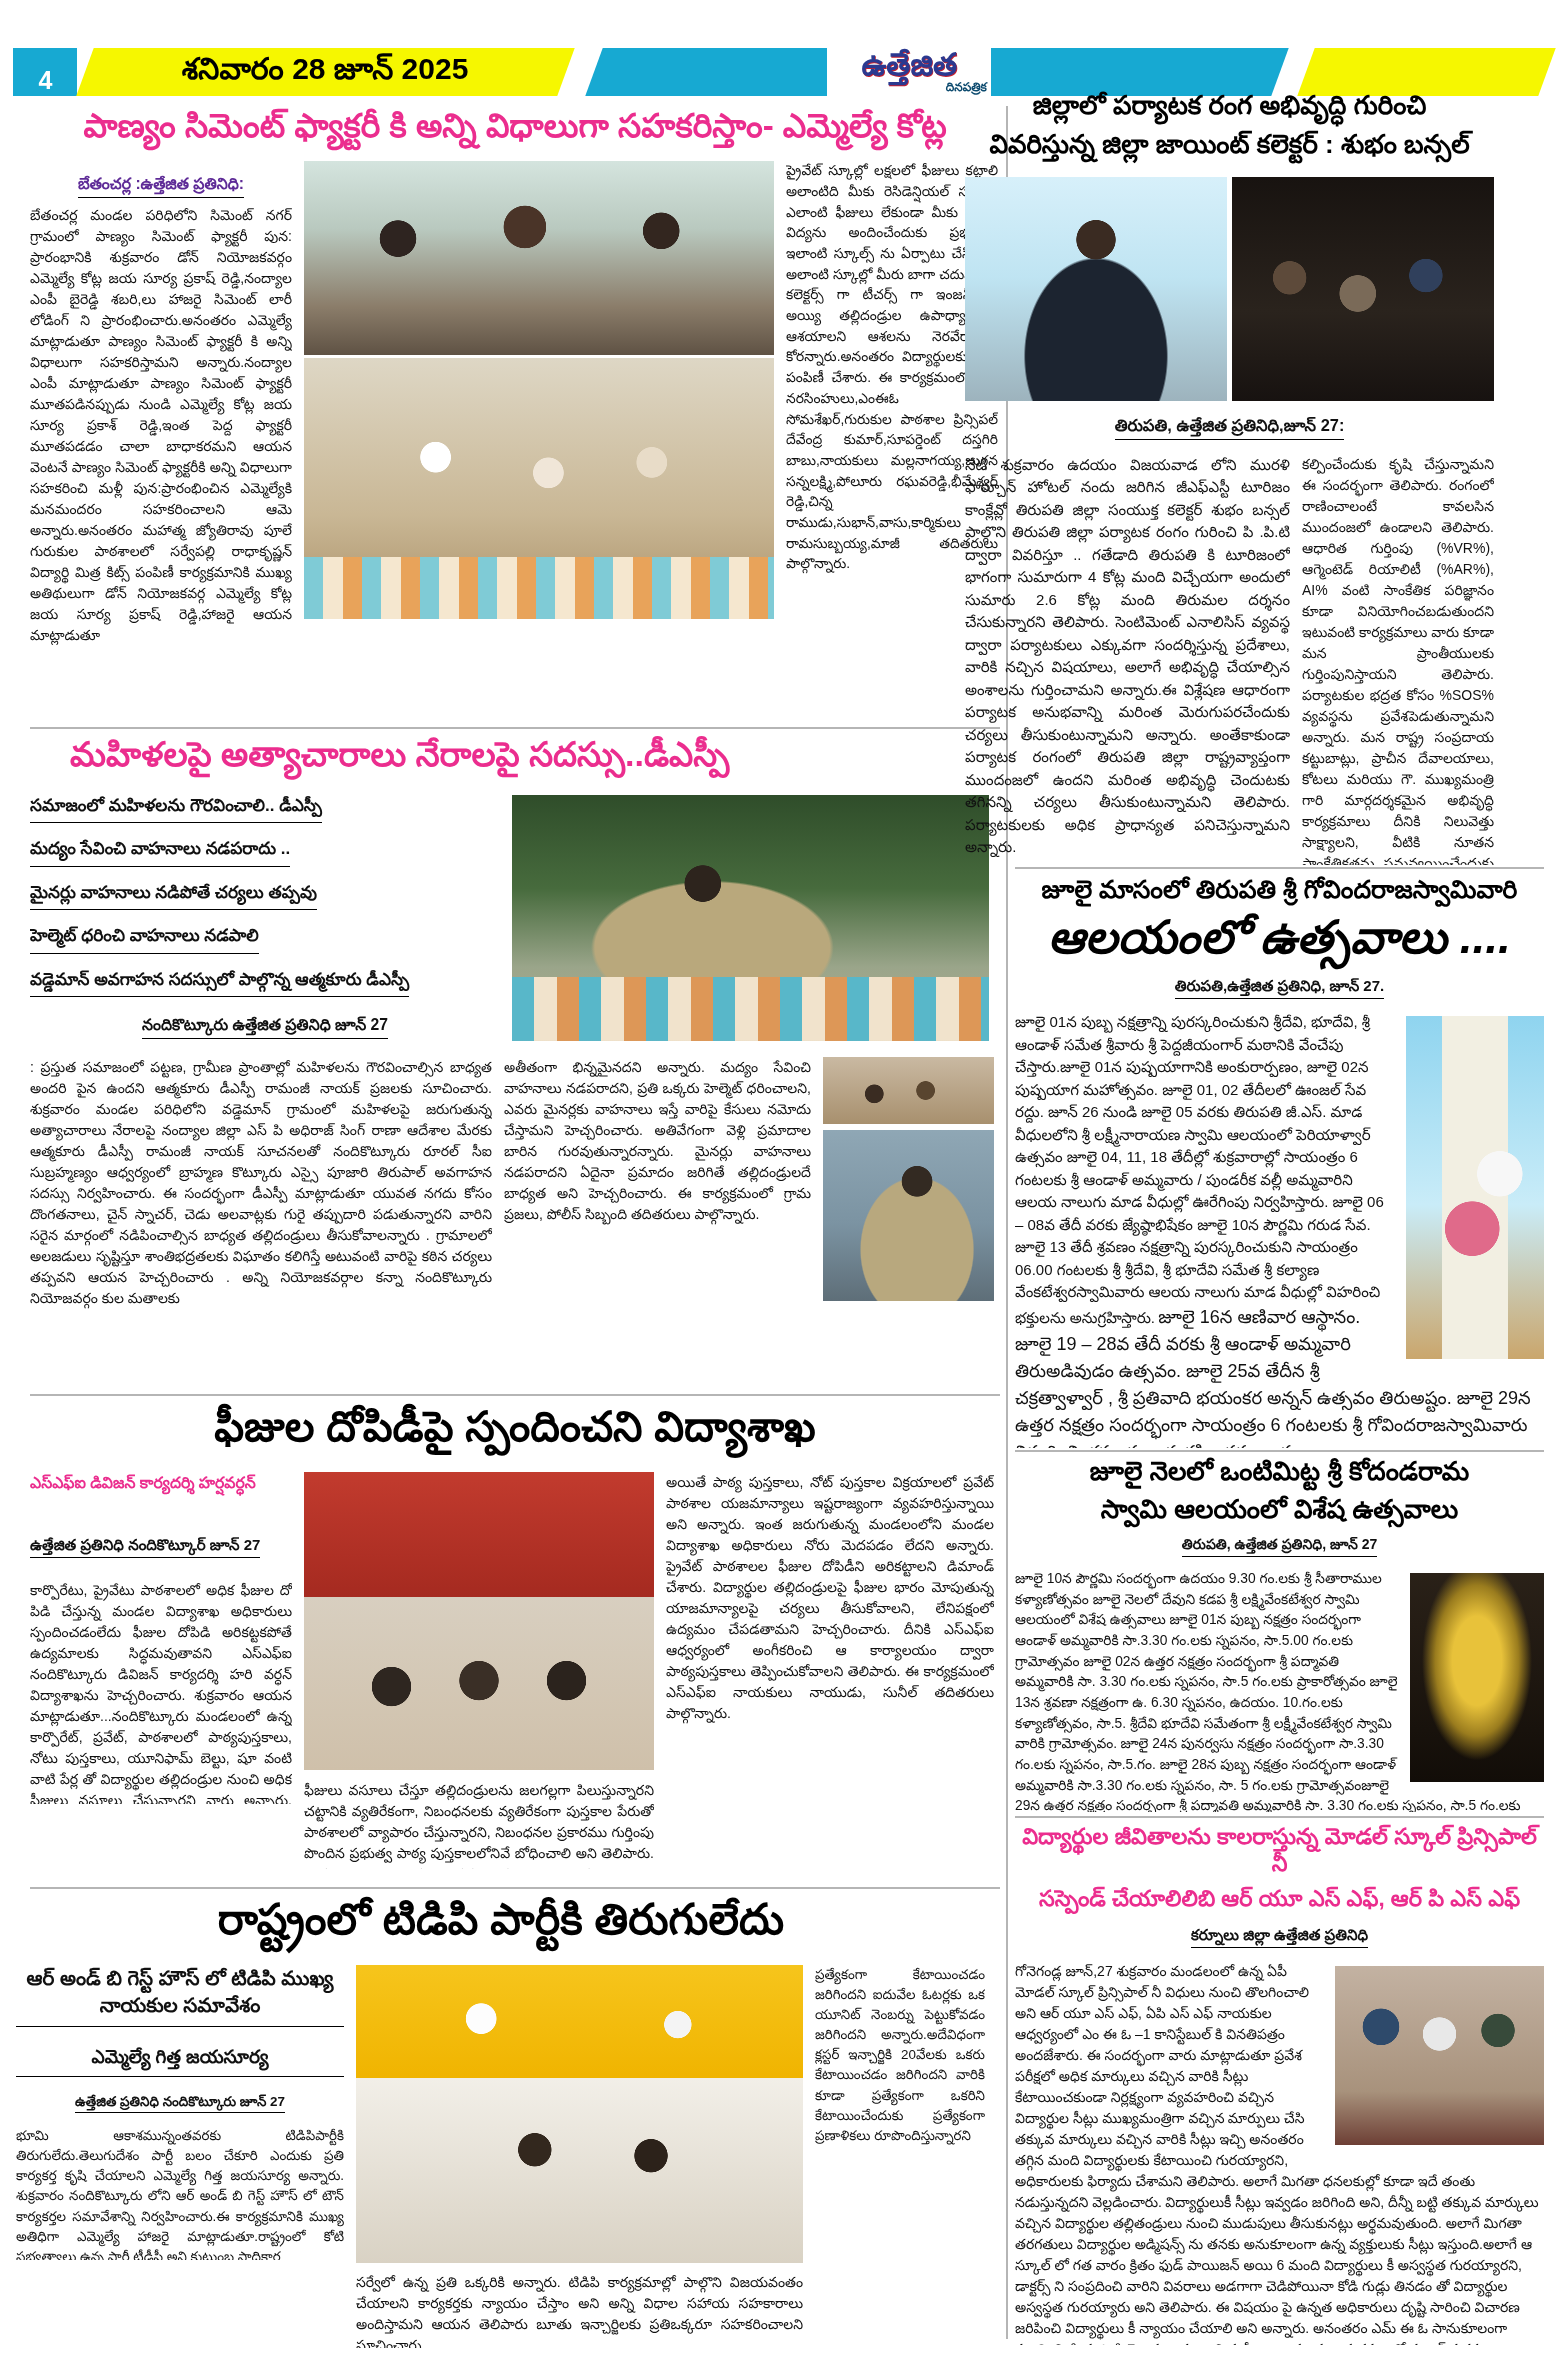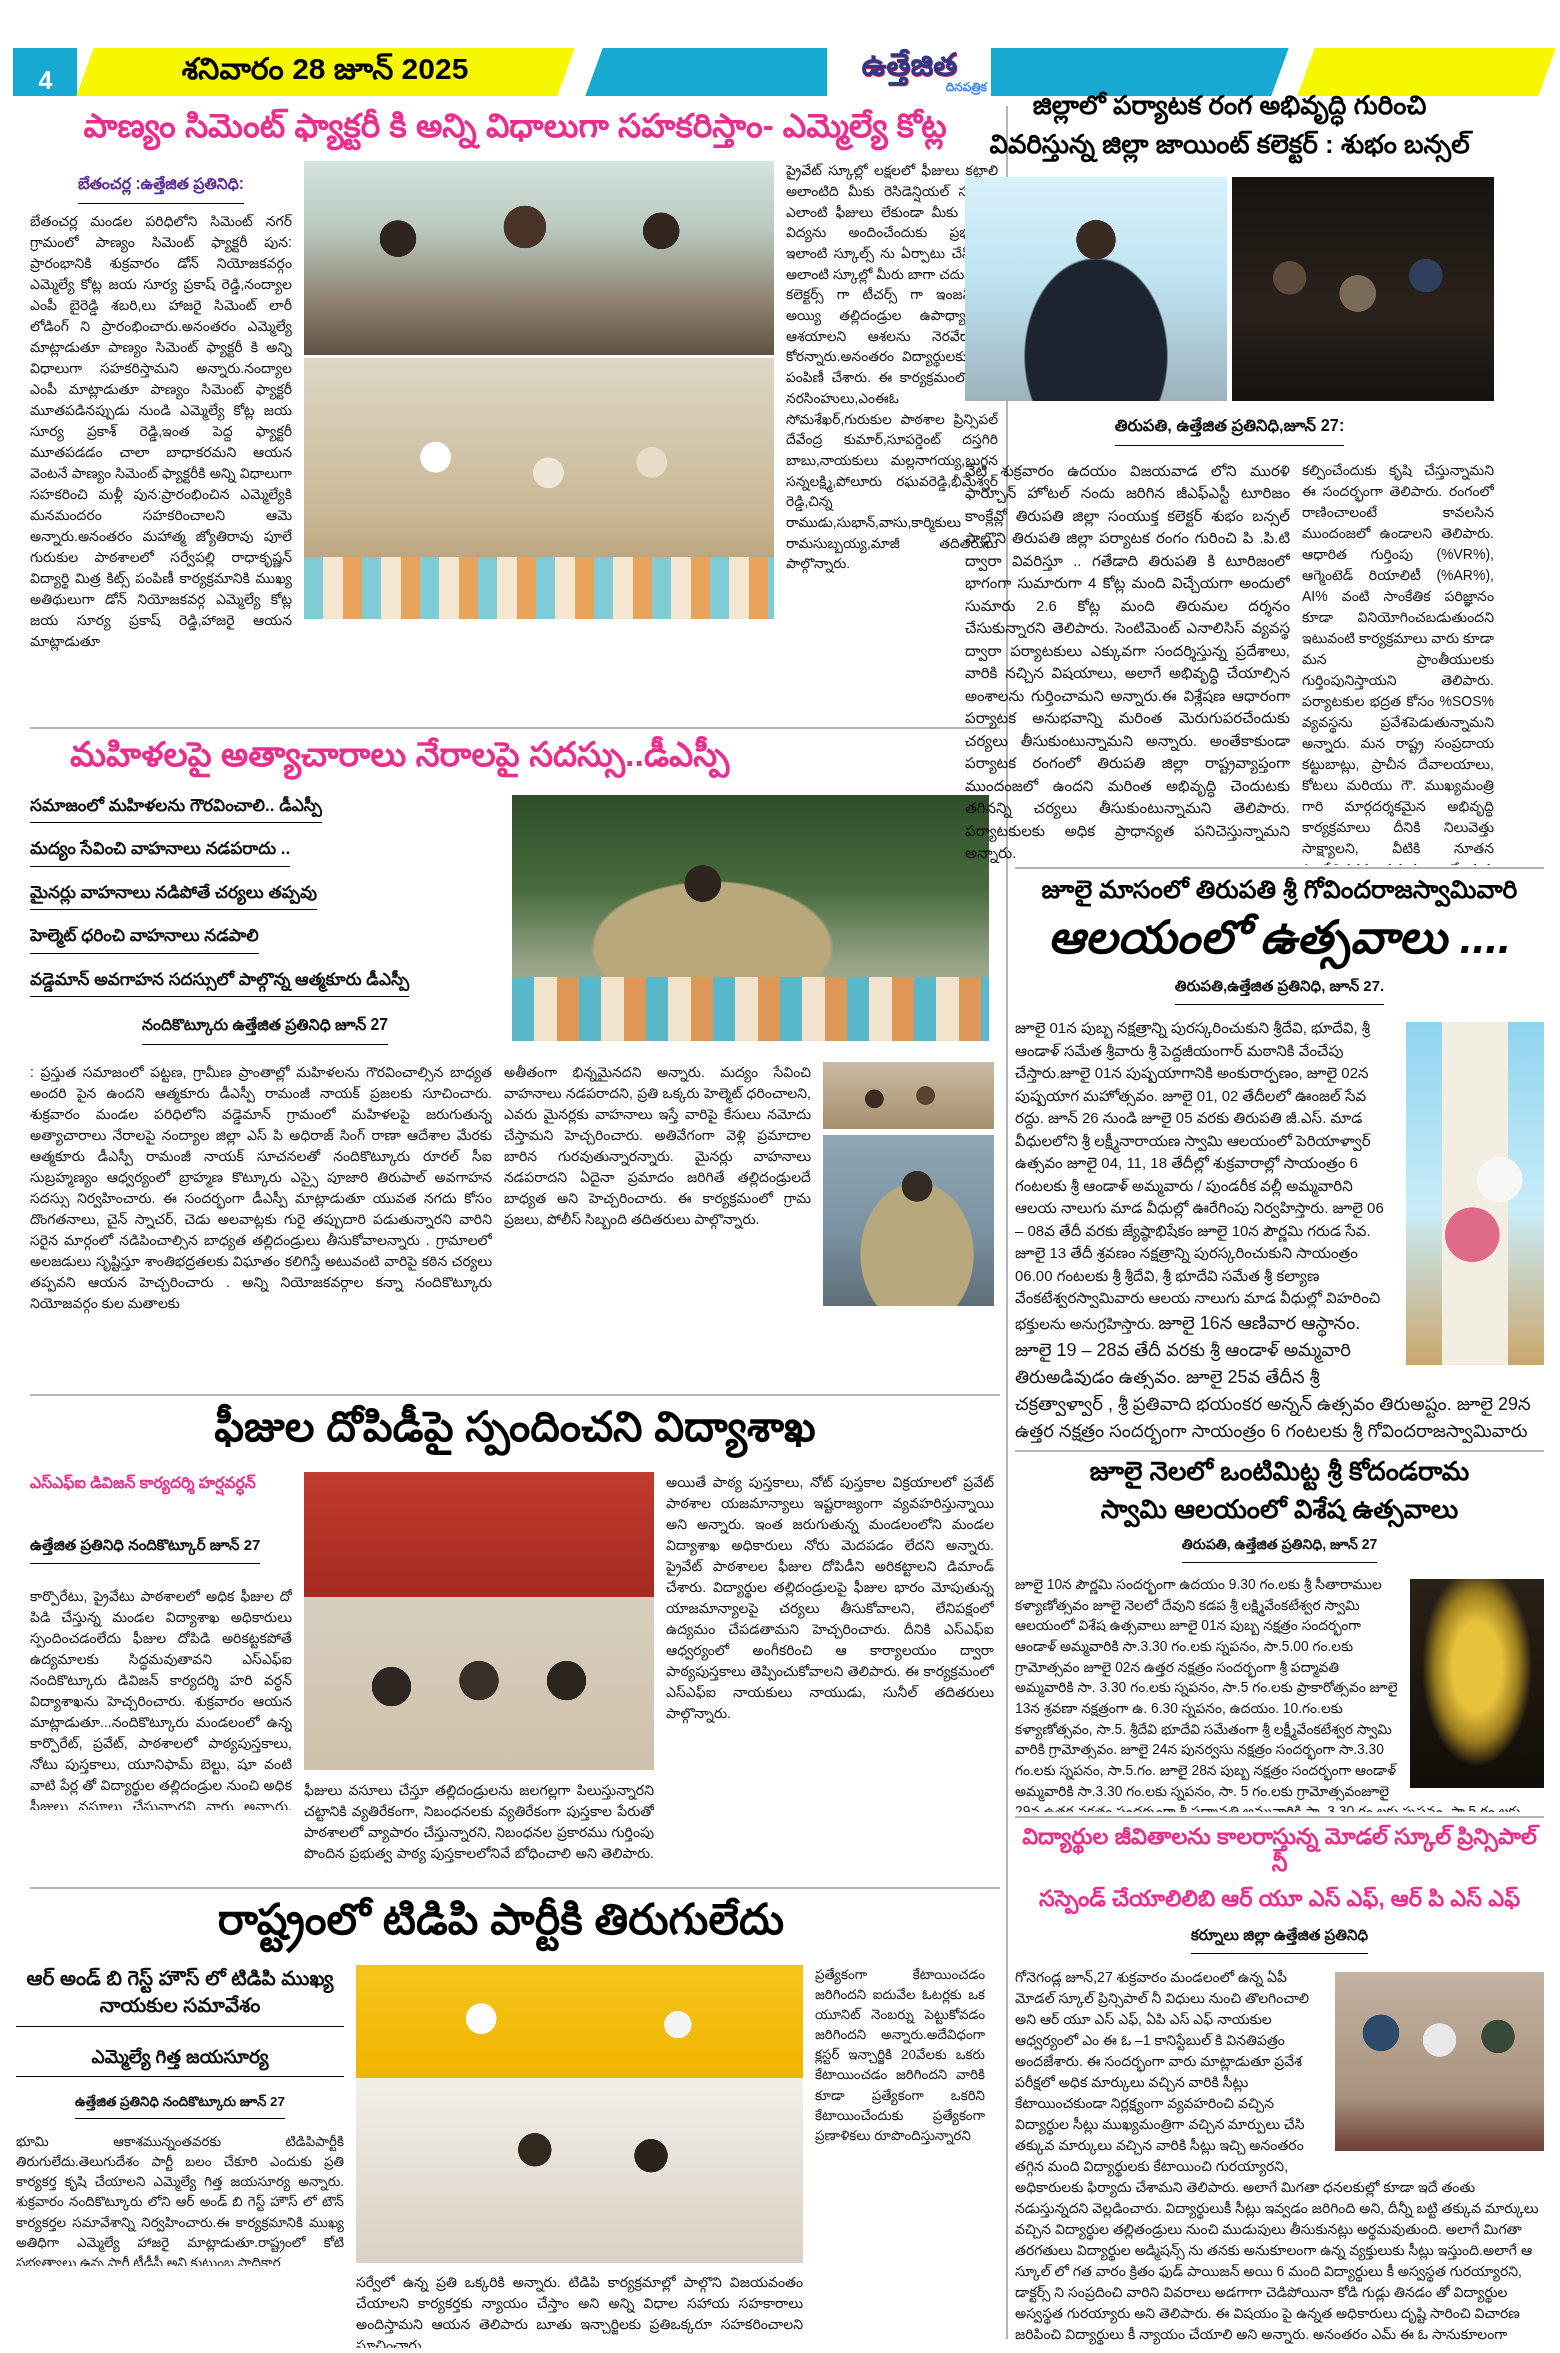--- a/index.html
+++ b/index.html
@@ -16,31 +16,31 @@
            color:#fff;font-size:25px;font-weight:bold;display:flex;align-items:flex-end;
            justify-content:center;padding-bottom:1.5px;box-sizing:border-box;}
   .dateseg{left:72px;width:481px;display:flex;align-items:center;justify-content:center;}
   .dateseg .txt{transform:skewX(20deg);font-size:30px;font-weight:bold;color:#000;white-space:nowrap;}
   .bseg1{left:581px;width:246px;}
   .bseg2{left:961px;width:306px;}
   .yseg2{left:1293px;width:241px;}
   .logo{position:absolute;left:814px;top:-4.5px;width:164px;height:58px;background:#fff;
         display:flex;flex-direction:column;align-items:center;justify-content:center;z-index:5;}
   .logo-main{font-size:31px;font-weight:bold;color:#2b3990;line-height:1;text-shadow:0.7px 0.7px 0 #c71f2d;}
-  .logo-sub{font-size:12px;font-weight:bold;color:#3b82f6;align-self:flex-end;margin-right:4.5px;}
+  .logo-sub{font-size:12px;font-weight:bold;color:#0c4a6e;align-self:flex-end;margin-right:4.5px;}
 
   
   .art{position:absolute;box-sizing:border-box;overflow:hidden;}
   .hl{font-weight:bold;text-align:center;line-height:1.22;}
   .pink{color:#eb2d8e;}
   .black{color:#000;}
   .cols{display:flex;gap:12px;margin-top:15px;align-items:flex-start;}
   .bodytxt{font-size:14px;line-height:1.5;text-align:justify;overflow:hidden;}
   .dateline{font-weight:bold;text-align:center;}
-  .underbar{display:inline-block;border-bottom:1.5px solid #000;padding-bottom:6px;}
+  .underbar{display:inline-block;border-bottom:1.5px solid #000;}
   .ph{position:relative;overflow:hidden;background:#c9c9c9;flex:none;}
   .vdiv,.hdiv{position:absolute;background:#b5b5b5;}
 
   
   .bullet{font-size:17px;font-weight:bold;line-height:1.35;border-bottom:1.5px solid #000;
           padding-bottom:4.5px;margin-bottom:15px;display:table;}
 
   
   .ph-cement-top{background:
     radial-gradient(circle at 20% 40%,#2e2420 0 18px,transparent 18.6px),

